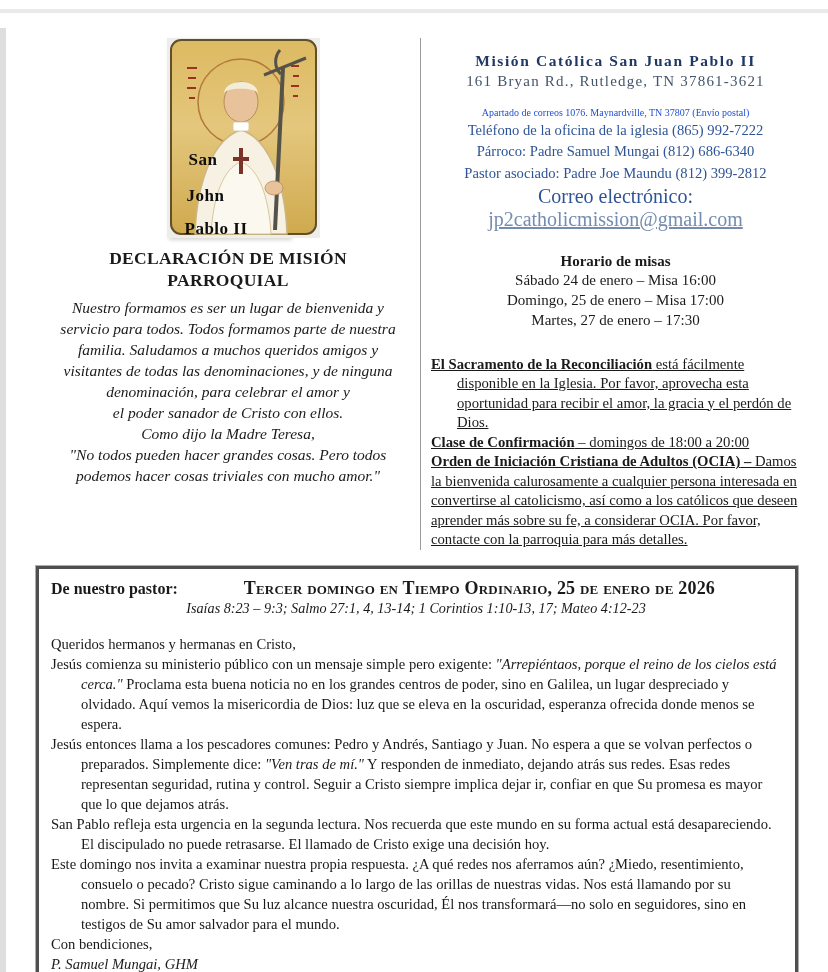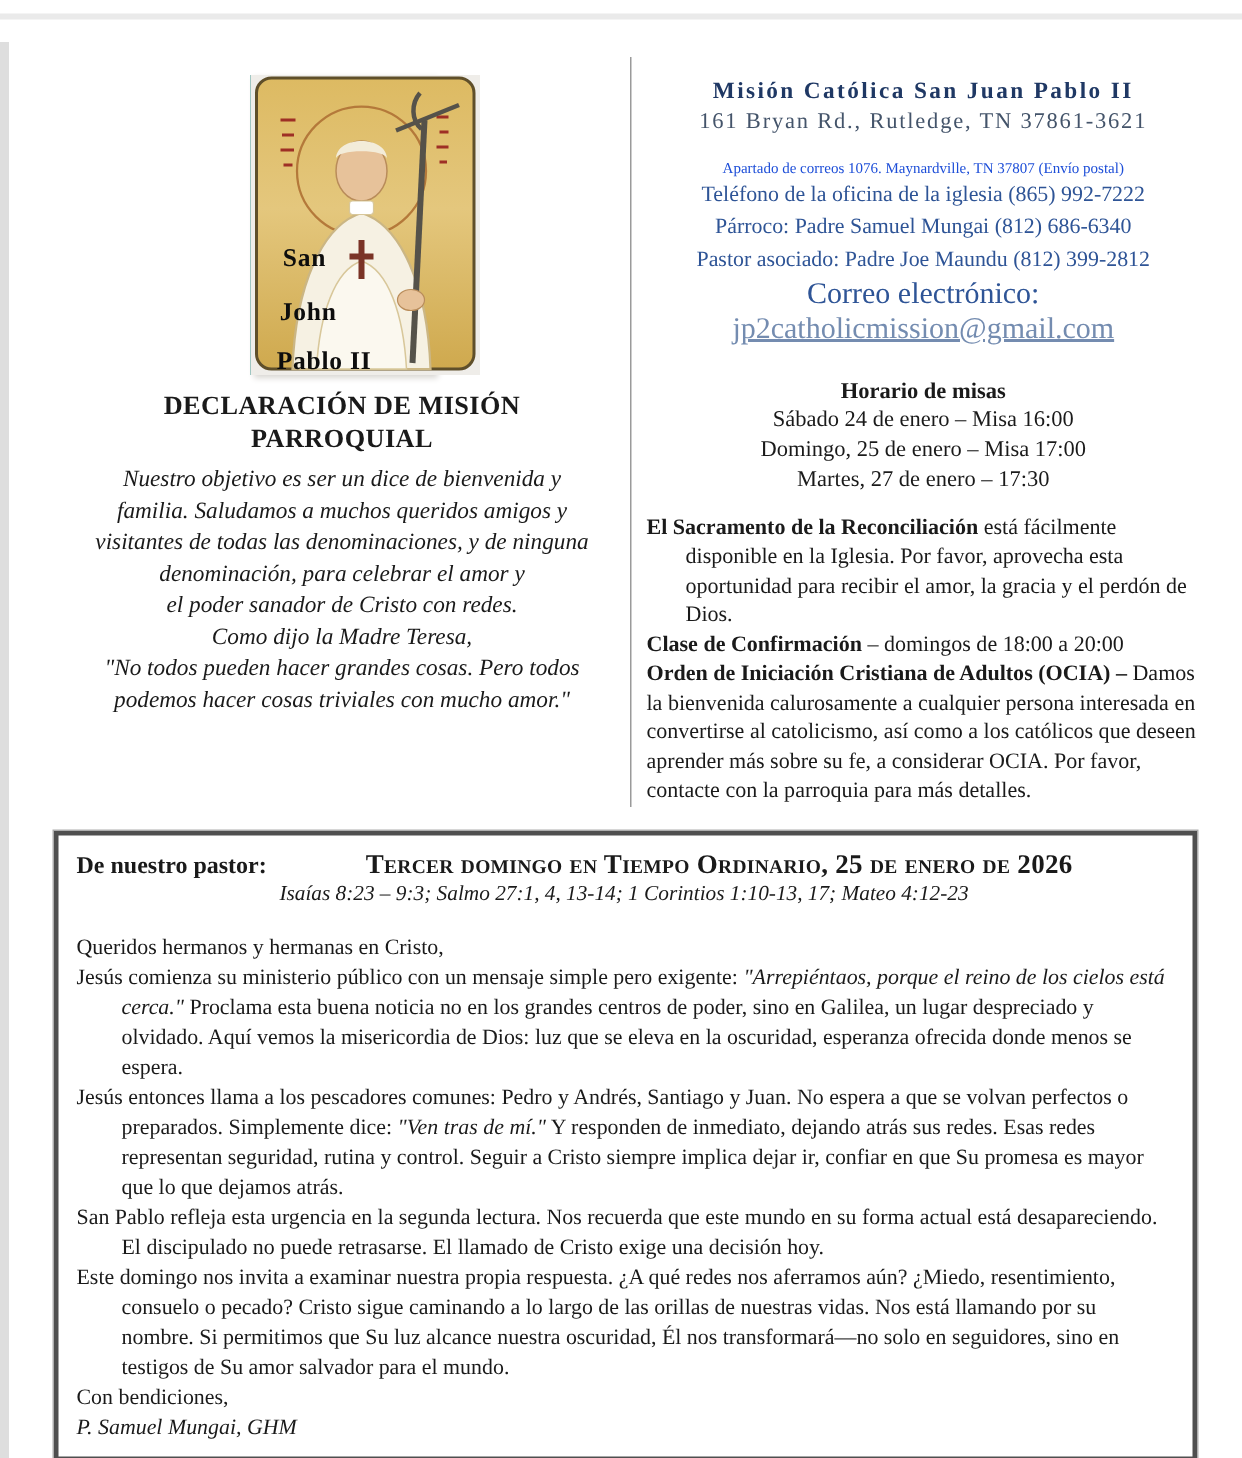--- a/index.html
+++ b/index.html
@@ -10,40 +10,40 @@
     color:#1a1a1a; position:relative; overflow:hidden;
   }
   .top-hairline { position:absolute; top:9px; left:0; width:828px; height:4px; background:#eaeaea; }
   .left-edge-band { position:absolute; top:28px; left:0; width:6px; height:944px; background:#dedede; }
 
   .top-section { display:flex; padding:38px 28px 0 36px; }
   .col-left { width:384px; text-align:center; }
   .col-right { flex:1; border-left:1px solid #9a9a9a; padding-left:10px; text-align:center; }
 
   
-  .photo { position:relative; width:123px; height:200px; margin:12px auto 10px; background:#0f766e; box-shadow:2px 2px 4px #d8d6d2; }
+  .photo { position:relative; width:123px; height:200px; margin:0 auto 10px; background:#0f766e; box-shadow:2px 2px 4px #d8d6d2; }
   .cap { position:absolute; font-weight:bold; font-size:17px; color:#0d0d0d; letter-spacing:0.5px; }
   .cap1 { left:22px; top:112px; }
   .cap2 { left:20px; top:148px; }
   .cap3 { left:18px; top:181px; }
 
   .mission-title { font-weight:bold; font-size:17.5px; margin-top:8px; line-height:1.25; letter-spacing:0.3px; }
   .mission-body { font-style:italic; font-size:15.5px; line-height:1.36; margin-top:5px; }
 
   .church-name { font-weight:bold; font-size:15.5px; color:#1f3864; letter-spacing:1.6px; margin-top:14px; }
   .addr1 { color:#44546a; font-size:15px; letter-spacing:1.2px; margin-top:3px; }
   .addr2 { color:#1d4ed8; font-size:10px; margin-top:16px; line-height:1.3; }
   .phone-line { color:#2e5496; font-size:14.6px; margin-top:2px; line-height:1.32; }
   .email-line { color:#2e5496; font-size:20px; margin-top:2px; }
   .email-link { color:#748cb0; text-decoration:underline; cursor:pointer; }
 
   .mass-title { font-weight:bold; font-size:15px; margin-top:22px; }
   .mass-line { font-size:15px; line-height:1.35; }
 
-  .ann { text-align:left; margin-top:12px; font-size:14.7px; line-height:1.33; }
+  .ann { text-align:left; margin-top:24px; font-size:14.7px; line-height:1.33;text-decoration:underline; }
   .hang { padding-left:26px; text-indent:-26px; }
   b.lead { font-weight:bold; }
 
   
   .letter-box {
     margin:16px 30px 0 36px;
     border:3px solid #4f4f4f;
     box-shadow:0 0 0 1px #adadad;
     padding:9px 14px 8px 12px;
     background:#fff;
@@ -96,25 +96,26 @@
       <span class="cap cap1">San</span>
       <span class="cap cap2">John</span>
       <span class="cap cap3">Pablo II</span>
     </div>
 
     <div class="mission-title">
       <div>DECLARACIÓN DE MISIÓN</div>
       <div>PARROQUIAL</div>
     </div>
     <div class="mission-body">
-      <div>Nuestro objetivo es ser un dice de bienvenida y</div>
+      <div>Nuestro formamos es ser un lugar de bienvenida y</div>
+      <div>servicio para todos. Todos formamos parte de nuestra</div>
       <div>familia. Saludamos a muchos queridos amigos y</div>
       <div>visitantes de todas las denominaciones, y de ninguna</div>
       <div>denominación, para celebrar el amor y</div>
-      <div>el poder sanador de Cristo con redes.</div>
+      <div>el poder sanador de Cristo con ellos.</div>
       <div>Como dijo la Madre Teresa,</div>
       <div>"No todos pueden hacer grandes cosas.  Pero todos</div>
       <div>podemos hacer cosas triviales con mucho amor."</div>
     </div>
   </div>
 
   <div class="col-right">
     <div class="church-name">Misión Católica San Juan Pablo II</div>
     <div class="addr1">161 Bryan Rd., Rutledge, TN 37861-3621</div>
     <div class="addr2">Apartado de correos 1076. Maynardville, TN 37807 (Envío postal)</div>

